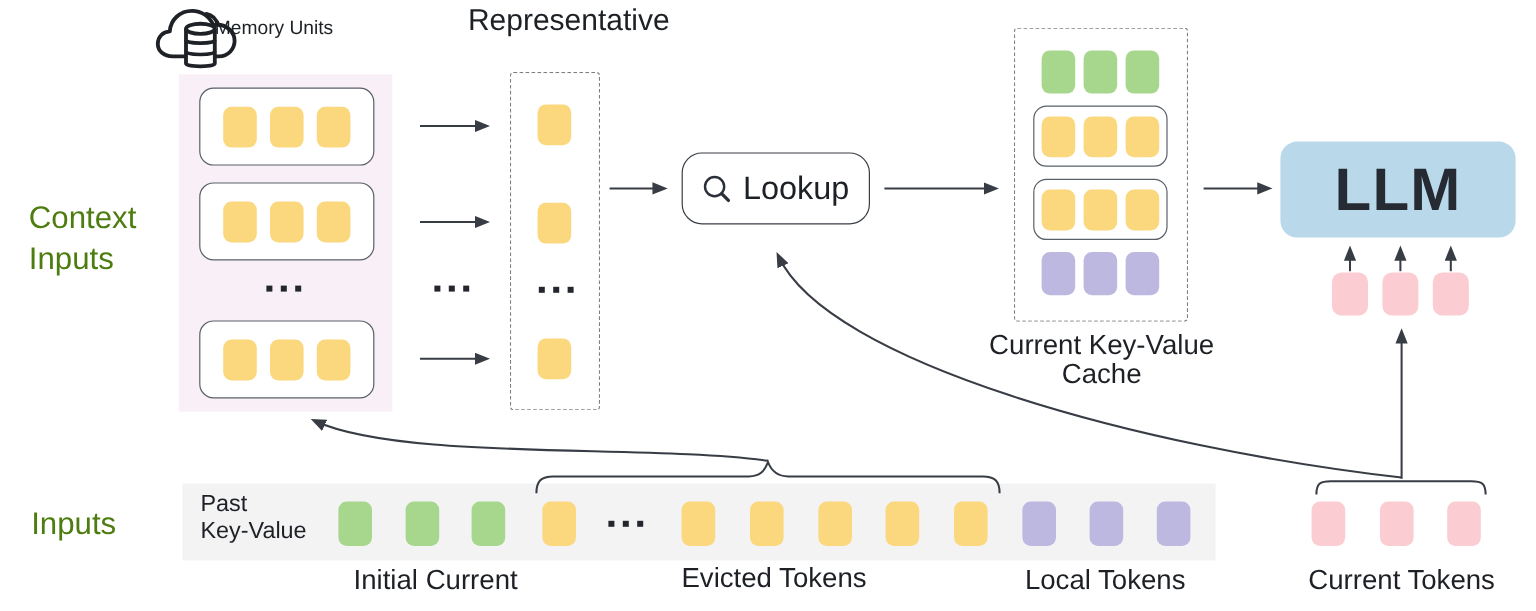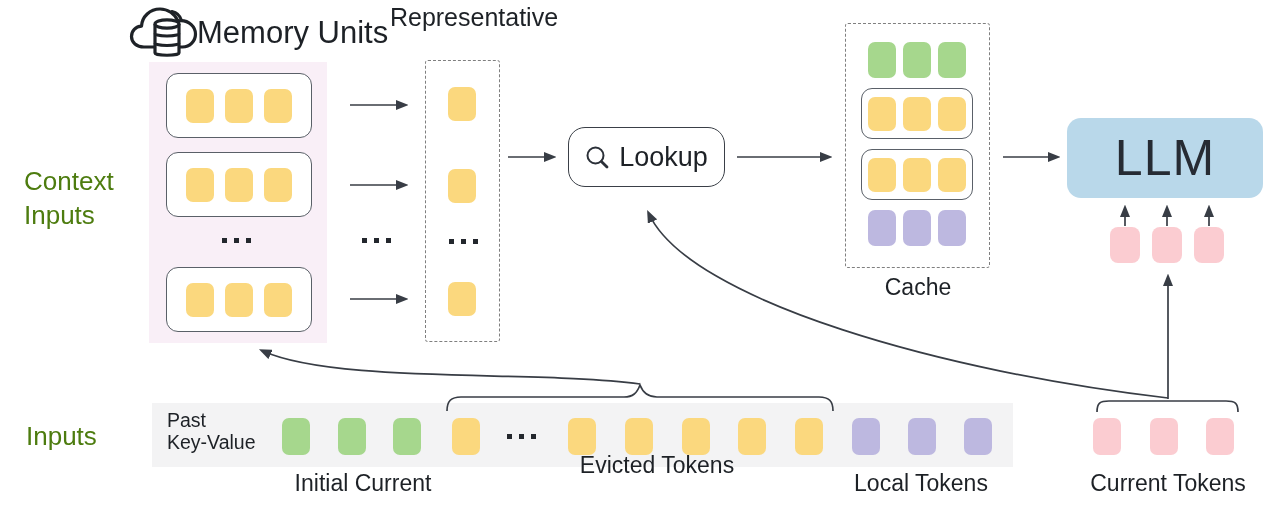--- a/index.html
+++ b/index.html
@@ -35,21 +35,21 @@
   .lookup{left:568px;top:127px;width:157px;height:60px;border:1.7px solid #3a3f47;border-radius:17px;
     background:#fff;display:flex;align-items:center;justify-content:center;gap:9px;box-sizing:border-box;}
   .lookup span{font-size:27px;}
   
   .cache-row-loose{display:flex;gap:7px;}
   .cache-row-boxed{position:absolute;width:112px;height:51px;background:#fff;border:1.4px solid #5a6068;
     border-radius:11px;display:flex;align-items:center;justify-content:center;gap:7px;box-sizing:border-box;}
   
   .llm-box{left:1067px;top:118px;width:196px;height:80px;background:#b9d8ea;border-radius:14px;
     display:flex;align-items:center;justify-content:center;}
-  .llm-box span{font-size:50px;font-weight:400;letter-spacing:1px;color:#262b33;}
+  .llm-box span{font-size:50px;font-weight:700;letter-spacing:1px;color:#262b33;}
   .tk-llm{width:30px;height:36px;border-radius:8px;}
   
   .strip{left:152px;top:403px;width:861px;height:64px;background:#f3f3f4;}
   .pastkv{font-size:19.5px;line-height:22px;}
   .bottom-group{display:flex;top:418px;}
   svg.overlay{position:absolute;left:0;top:0;pointer-events:none;}
 </style>
 </head>
 <body>
 
@@ -62,21 +62,21 @@
   <div class="abs side-label" style="left:26px;top:419px;">Inputs</div>
 
   <svg class="abs" style="left:128px;top:2px;" width="74" height="60" viewBox="0 0 74 60">
     <path d="M 16 45 C 8.5 45 3.5 40.5 3.5 34.5 C 3.5 28.8 7.5 24.6 13.5 24.2 C 14 14.5 22 7 32 7 C 40 7 46.8 11.8 49.8 19 C 51 18.7 51.9 18.6 53 18.6 C 61 18.6 67.5 24.8 67.5 32 C 67.5 39 62 45 54.5 45 Z" fill="#ffffff" stroke="#1e2227" stroke-width="3.2" stroke-linejoin="round"></path>
     <path d="M 44 9.5 C 49 10.5 52 13.5 53.5 18.5" fill="none" stroke="#1e2227" stroke-width="3" stroke-linecap="round"></path>
     <path d="M 27 22 L 27 51 C 27 54 51 54 51 51 L 51 22" fill="#ffffff" stroke="#1e2227" stroke-width="3.2"></path>
     <ellipse cx="39" cy="22" rx="12" ry="4.2" fill="#ffffff" stroke="#1e2227" stroke-width="3.2"></ellipse>
     <path d="M 27 31.5 C 27 34.7 51 34.7 51 31.5" fill="none" stroke="#1e2227" stroke-width="3"></path>
     <path d="M 27 41 C 27 44.2 51 44.2 51 41" fill="none" stroke="#1e2227" stroke-width="3"></path>
   </svg>
-  <div class="abs" style="left:197px;top:15px;font-size:31px;text-align:right;">Memory Units</div>
+  <div class="abs" style="left:179px;top:15px;font-size:16px;text-align:right;">Memory Units</div>
 
   <div class="abs mem-panel">
     <div class="mem-row" style="top:11px;">
       <div class="token tk-y tk-s"></div>
       <div class="token tk-y tk-s"></div>
       <div class="token tk-y tk-s"></div>
     </div>
     <div class="mem-row" style="top:90px;">
       <div class="token tk-y tk-s"></div>
       <div class="token tk-y tk-s"></div>
@@ -138,20 +138,21 @@
       <div class="token tk-y tk-s"></div>
       <div class="token tk-y tk-s"></div>
     </div>
     <div class="cache-row-loose" style="position:absolute;left:22px;top:186px;">
       <div class="token tk-p tk-m"></div>
       <div class="token tk-p tk-m"></div>
       <div class="token tk-p tk-m"></div>
     </div>
   </div>
   <div class="abs sublabel" style="left:918px;top:275px;">
+    <div>Current Key-Value</div>
     <div>Cache</div>
   </div>
 
   <div class="abs llm-box">
     <span>LLM</span>
   </div>
   <div class="abs token tk-k tk-llm" style="left:1110px;top:227px;"></div>
   <div class="abs token tk-k tk-llm" style="left:1152px;top:227px;"></div>
   <div class="abs token tk-k tk-llm" style="left:1194px;top:227px;"></div>
 
@@ -184,21 +185,21 @@
     <div class="token tk-p tk-b"></div>
     <div class="token tk-p tk-b"></div>
   </div>
   <div class="abs bottom-group" style="left:1093px;gap:28.5px;">
     <div class="token tk-k tk-b"></div>
     <div class="token tk-k tk-b"></div>
     <div class="token tk-k tk-b"></div>
   </div>
 
   <div class="abs sublabel" style="left:363px;top:471px;">Initial Current</div>
-  <div class="abs sublabel" style="left:645px;top:453px;margin-left:12px;">Evicted Tokens</div>
+  <div class="abs sublabel" style="left:645px;top:469px;">Evicted Tokens</div>
   <div class="abs sublabel" style="left:921px;top:471px;">Local Tokens</div>
   <div class="abs sublabel" style="left:1168px;top:471px;">Current Tokens</div>
 
   <svg class="overlay" width="1280" height="509" viewBox="0 0 1280 509">
     <defs>
       <marker id="ah" viewBox="0 0 10 8" markerWidth="7.5" markerHeight="6" refX="6.5" refY="4" orient="auto">
         <path d="M0 0 L10 4 L0 8 Z" fill="#383d45"></path>
       </marker>
     </defs>
     <g stroke="#383d45" stroke-width="1.7" fill="none">

